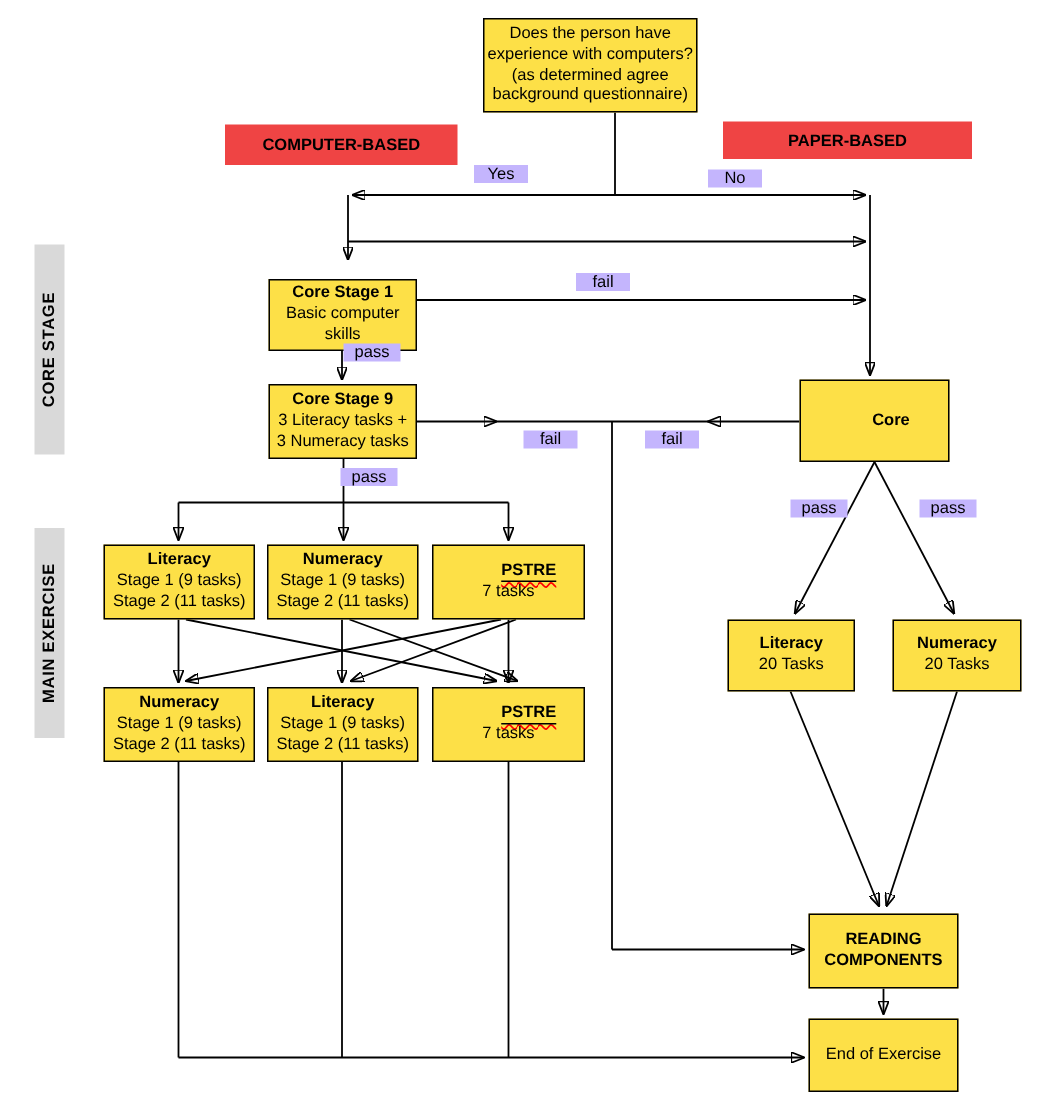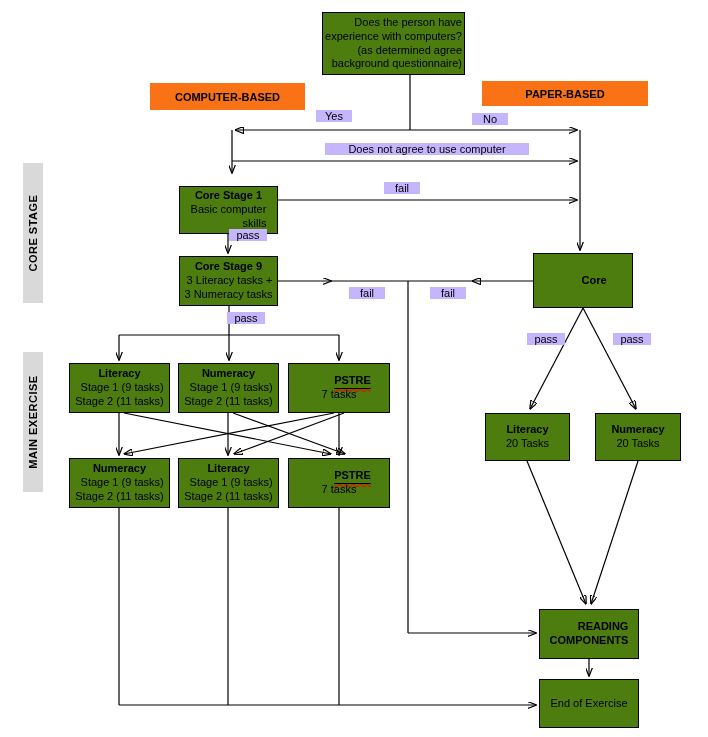--- a/index.html
+++ b/index.html
@@ -4,28 +4,28 @@
 <style>
   html,body { margin:0; padding:0; background:#ffffff; }
   .canvas {
     position:relative; width:708px; height:737px; background:#ffffff;
     font-family:"Liberation Sans", sans-serif; color:#000; overflow:hidden;
   }
   svg.wires { position:absolute; left:0; top:0; z-index:1; }
   svg.wires line, svg.wires path { stroke:#000; stroke-width:1.2; fill:none; }
   .node {
     position:absolute; z-index:2; box-sizing:border-box;
-    border:1px solid #000; background:#4d7c0f;
+    border:1px solid #000; background:#fde047;
     display:flex; flex-direction:column; align-items:center; justify-content:center;
-    text-align:right; font-size:11px; line-height:1.25; white-space:pre-line; padding:2px;
+    text-align:center; font-size:11px; line-height:1.25; white-space:pre-line; padding:2px;
   }
   .node .t { font-weight:bold; white-space:pre-line; }
   .node .b { white-space:pre-line; }
   .section-label {
-    position:absolute; z-index:2; box-sizing:border-box; background:#f97316;
+    position:absolute; z-index:2; box-sizing:border-box; background:#ef4444;
     display:flex; align-items:center; justify-content:center;
     font-size:11px; font-weight:bold; text-align:left;
   }
   .side-label { position:absolute; z-index:2; width:20px; height:140px; background:#d9d9d9; }
   .side-label .rot {
     position:absolute; width:140px; height:20px; left:-60px; top:60px;
     transform:rotate(-90deg); display:flex; align-items:center; justify-content:center;
     font-size:11px; font-weight:bold; letter-spacing:0.5px;
   }
   .edge-label {
@@ -171,21 +171,20 @@
   <div class="node" style="left:539px; top:609px; width:100px; height:50px;">
     <span class="t">READING
 COMPONENTS</span>
   </div>
   <div class="node" style="left:539px; top:679px; width:100px; height:49px;">
     <span class="b">End of Exercise</span>
   </div>
 
   <div class="edge-label" style="left:316px; top:110px; width:32px;">Yes</div>
   <div class="edge-label" style="left:472px; top:113px; width:32px;">No</div>
-  <div class="edge-label" style="left:325px; top:143px; width:200px;">Does not agree to use computer</div>
   <div class="edge-label" style="left:384px; top:182px; width:32px;">fail</div>
   <div class="edge-label" style="left:229px; top:229px; width:34px;">pass</div>
   <div class="edge-label" style="left:227px; top:312px; width:34px;">pass</div>
   <div class="edge-label" style="left:349px; top:287px; width:32px;">fail</div>
   <div class="edge-label" style="left:430px; top:287px; width:32px;">fail</div>
   <div class="edge-label" style="left:527px; top:333px; width:34px;">pass</div>
   <div class="edge-label" style="left:613px; top:333px; width:34px;">pass</div>
 
 </div>
 

